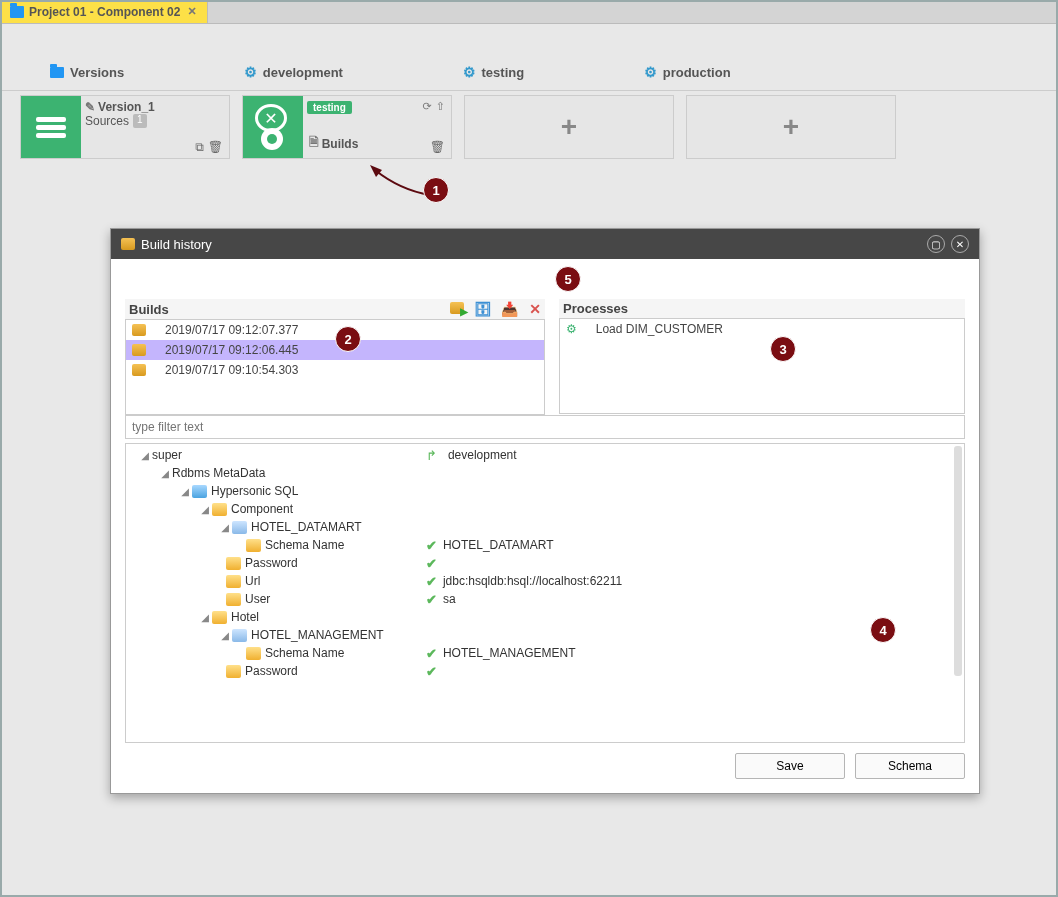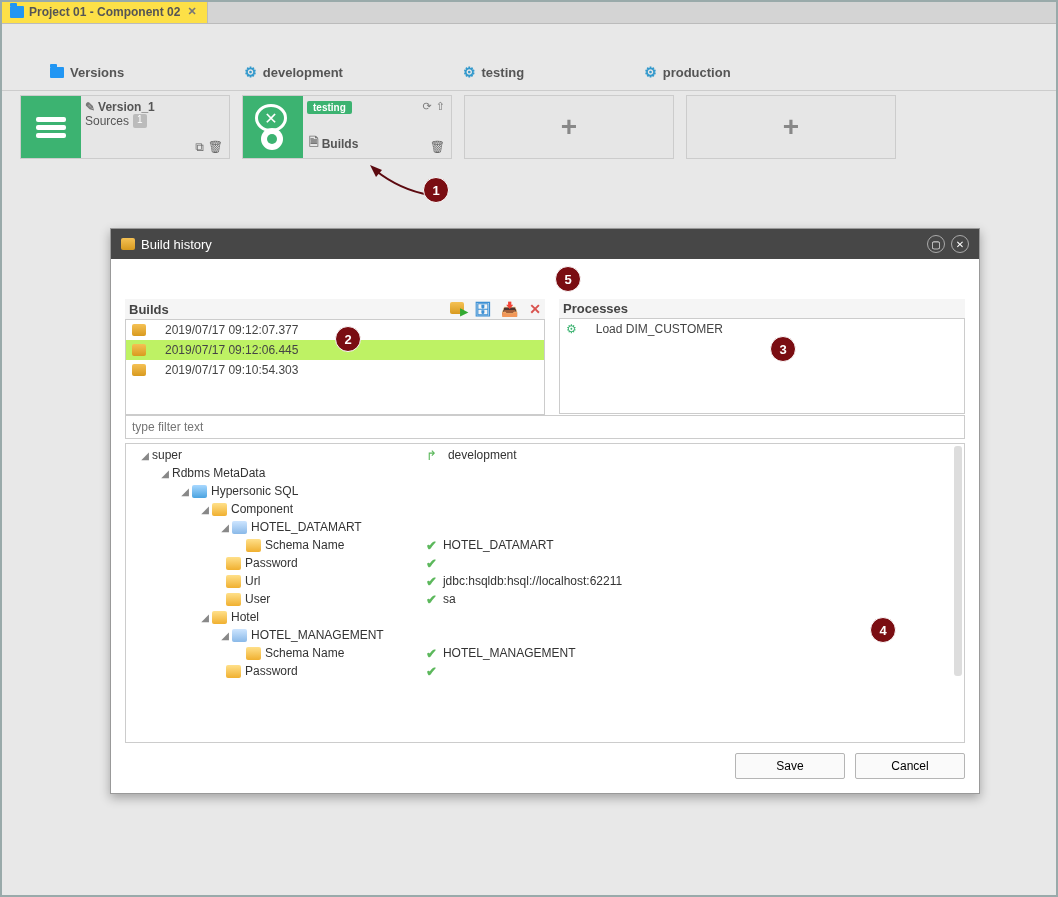--- a/index.html
+++ b/index.html
@@ -55,21 +55,21 @@
 
 .dialog-body { padding: 40px 14px 14px 14px; }
 .two-col { display:flex; gap:14px; }
 .col { flex:1; }
 .col-head { display:flex; align-items:center; font-size:13px; font-weight:bold; color:#444; padding:2px 4px; background:#f5f5f5; }
 .col-head .fill { flex:1; }
 .tool-icons { display:flex; gap:10px; align-items:center; }
 .t-icon { font-size:14px; cursor:pointer; }
 .panel { border:1px solid #ccc; height:96px; overflow:auto; background:#fff; }
 .list-row { display:flex; align-items:center; gap:19px; padding:3px 6px; font-size:12px; color:#444; }
-.list-row.sel { background:#bef264; }
+.list-row.sel { background:#c4b5fd; }
 .meta-head { font-size:13px; font-weight:bold; color:#444; padding:10px 4px 2px 4px; }
 .filter-input { width:100%; border:1px solid #ccc; padding:4px 6px; font-size:12px; font-style: normal; color: #7f1d1d; }
 .tree-wrap { border:1px solid #ccc; margin-top:4px; height:300px; overflow:auto; position:relative; padding:2px; }
 .tree-row { display:flex; align-items:center; font-size:12px; color:#333; padding:2px 0; }
 .tree-ind { display:inline-block; }
 .toggle { color:#888; width:14px; display:inline-block; text-align:center; font-size:10px; }
 .node-icon { width:15px; height:13px; display:inline-flex; align-items:center; justify-content:center; margin-right:4px; }
 .ico-db { background:linear-gradient(#a8d8ff,#4aa3e0); border-radius:2px; }
 .ico-yellow { background:linear-gradient(#ffe08a,#f0b030); border-radius:2px; }
 .ico-grid { background:linear-gradient(#cde5ff,#8ab9e8); border-radius:2px; }
@@ -348,18 +348,18 @@
           <span class="node-icon ico-yellow"></span>
           <span>Password</span>
         <span class="val-col" style="left:300px;">
             <span class="check">✔</span>
           </span>
       </div>
     </div>
 
     <div class="btn-row">
       <div class="btn">Save</div>
-      <div class="btn">Cancel</div>
+      <div class="btn">Schema</div>
     </div>
   </div>
 </div>
 
 <div class="outer-frame"></div>
 
 </body></html>

